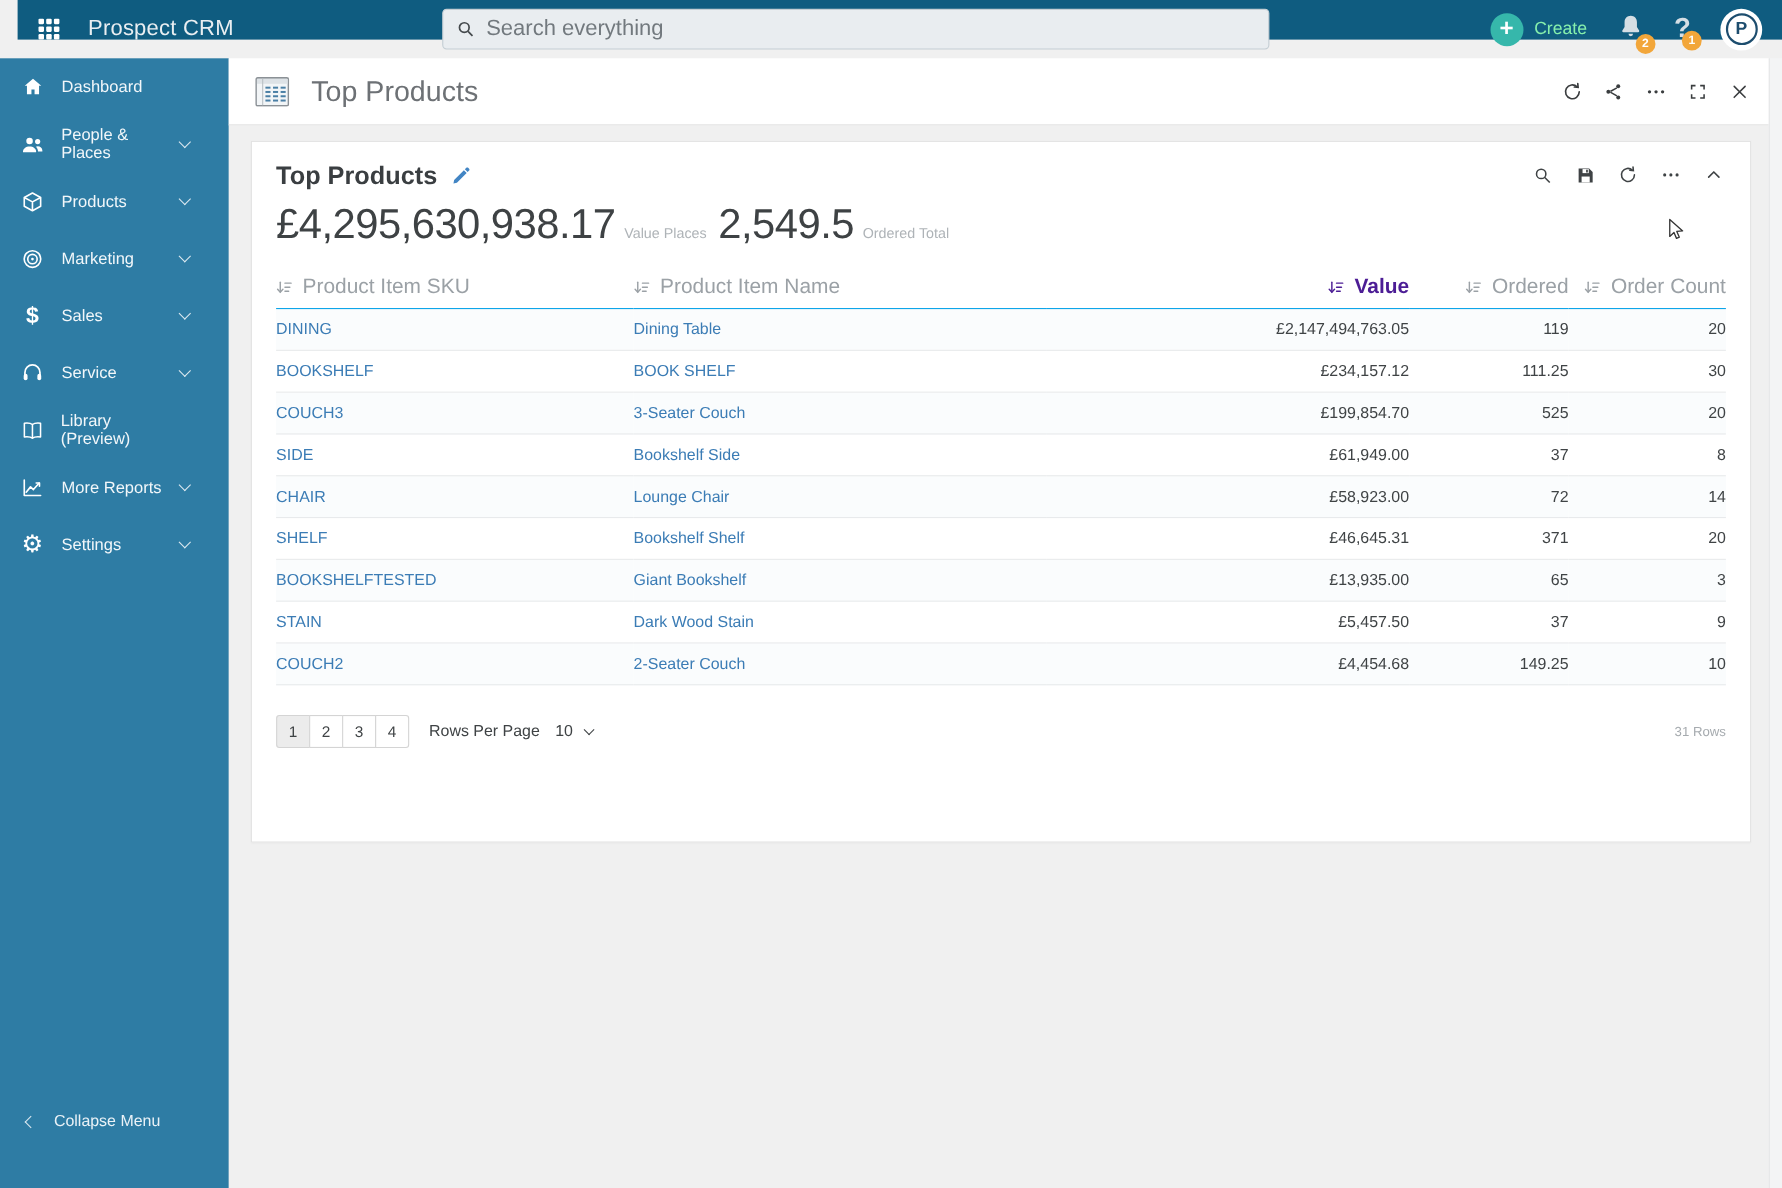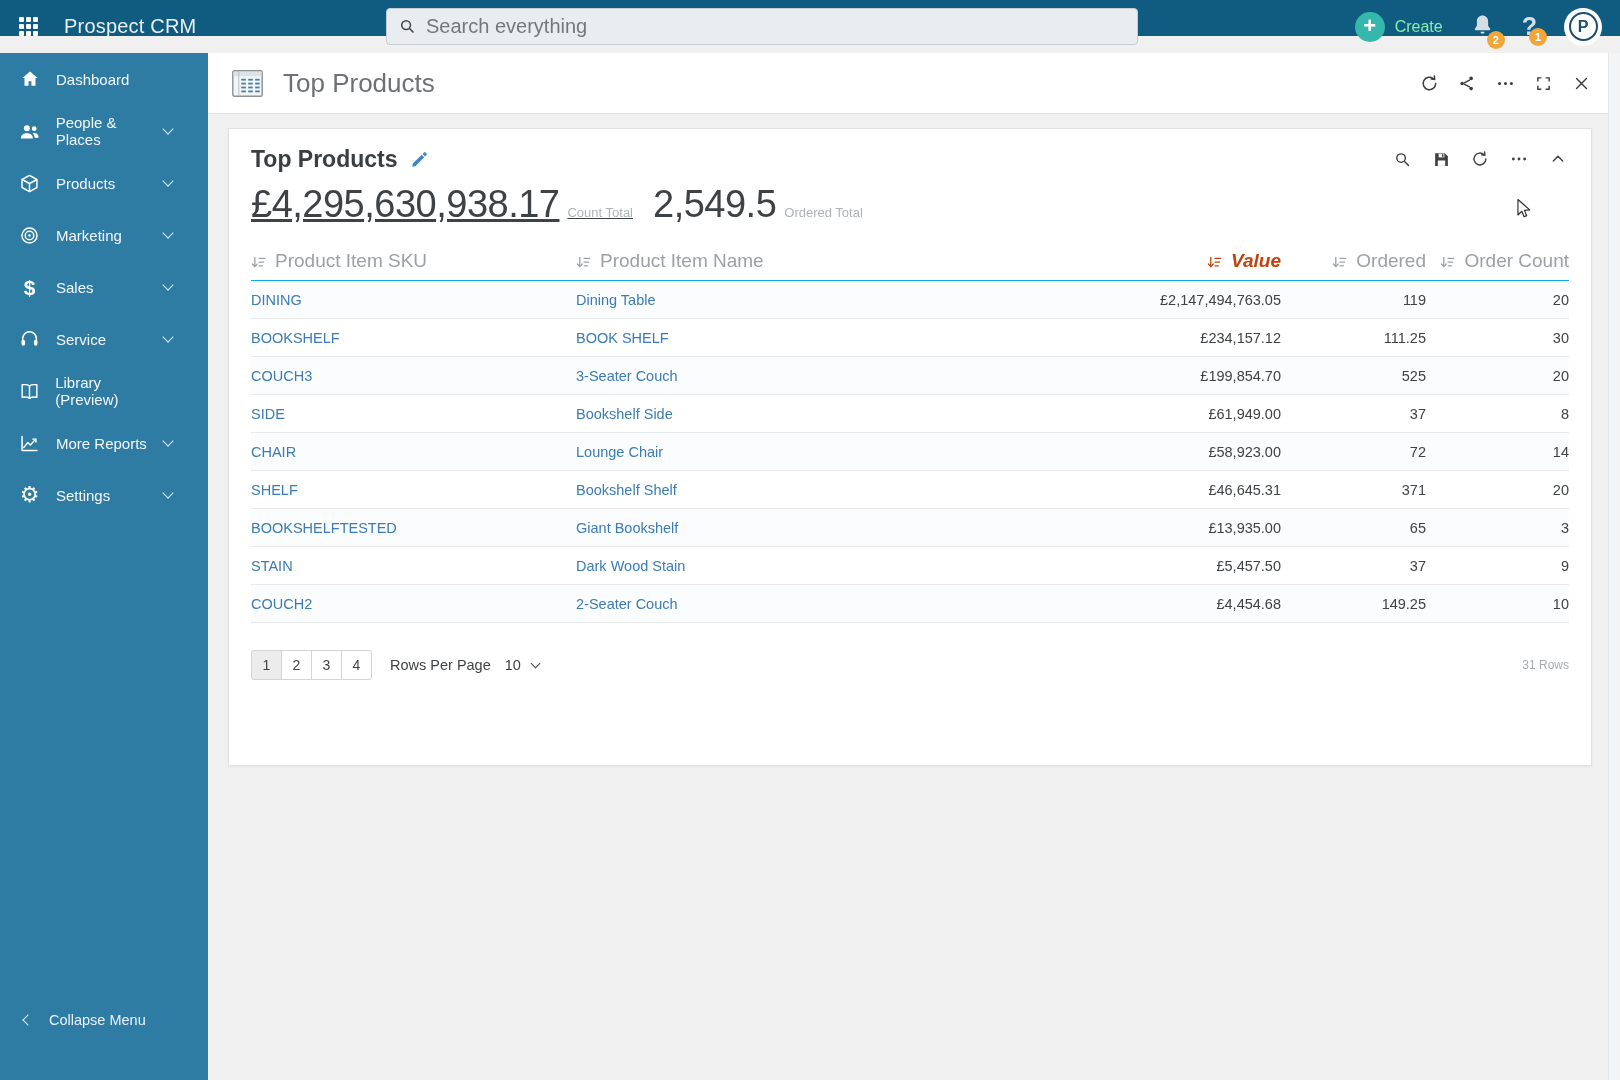--- a/index.html
+++ b/index.html
@@ -1,20 +1,20 @@
 <!DOCTYPE html>
 <html><head>
 <meta charset="utf-8">
 <style>
   * { margin:0; padding:0; box-sizing:border-box; }
   html,body { width:1620px; height:1080px; overflow:hidden; }
   body { font-family:"Liberation Sans","DejaVu Sans",sans-serif; background:#f0f0f0; position:relative; color:#3f4345; }
 
   
-  .topbar { position:absolute; top:0; left:0; right:0; height:36px; background:#0f5c80; z-index:10; }
+  .topbar { position:absolute; top:0; left:16px; right:0; height:36px; background:#0f5c80; z-index:10; }
   .topbar-left { position:absolute; left:16px; top:0; height:53px; display:flex; align-items:center; }
   .app-name { color:#e9eef1; font-size:20px; margin-left:24px; letter-spacing:.2px; }
   .searchbar { position:absolute; left:386px; top:8px; width:752px; height:37px; background:#e9edf0; border:1px solid #c4ced4; border-radius:4px; display:flex; align-items:center; padding:0 12px; }
   .searchbar svg { flex:0 0 auto; }
   .searchbar input { flex:1; border:none; outline:none; background:transparent; font-size:20px; color:#44494c; margin-left:10px; font-family:inherit; }
   .searchbar input::placeholder { color:#72797e; }
   .topbar-right { position:absolute; right:18px; top:0; height:53px; display:flex; align-items:center; gap:27px; }
   .create-btn { display:flex; align-items:center; gap:10px; cursor:pointer; }
   .plus-circle { width:30px; height:30px; border-radius:50%; background:#36b7ab; color:#fff; display:flex; align-items:center; justify-content:center; font-size:22px; font-weight:700; line-height:0; padding-bottom:2px; }
   .create-label { color:#86efac; font-size:16px; }
@@ -42,27 +42,27 @@
   .icon-btn { width:22px; height:22px; display:flex; align-items:center; justify-content:center; cursor:pointer; }
 
   .card { margin:14px 16px 0 20px; background:#fff; border:1px solid #e2e2e2; box-shadow:0 1px 2px rgba(0,0,0,.05); height:638px; padding:0 22px; position:relative; }
   .card-head { display:flex; align-items:center; padding-top:14px; height:46px; }
   .card-title { font-size:23px; color:#3a3e41; }
   .pencil-btn { margin-left:12px; cursor:pointer; display:flex; }
   .card-tools { margin-left:auto; display:flex; align-items:center; gap:17px; color:#3f4345; }
 
   .totals { display:flex; align-items:baseline; margin-top:8px; height:46px; }
   .total-block { display:flex; align-items:baseline; }
-  .total-block.first { width:402px;text-decoration:underline; }
+  .total-block.first { width:402px; }
   .total-value { font-size:38px; color:#3e4244; letter-spacing:-.5px; }
   .total-label { font-size:13px; color:#aeb3b7; margin-left:8px; }
 
   table.report { width:100%; border-collapse:collapse; table-layout:fixed; margin-top:12px; }
   th { font-size:19px; color:#9ba1a6; font-weight:400; text-align:left; padding:9px 0 8px; border-bottom:1px solid #0ea5e9; cursor:pointer; white-space:nowrap; }
-  th.sorted { color:#c2410c; font-weight:700;font-style:italic; }
+  th.sorted { color:#4c1d95; font-weight:700; }
   th .sort-ic { margin-right:9px; vertical-align:-2px; }
   th:nth-child(n+3), td:nth-child(n+3) { text-align:right; }
   td { font-size:14.5px; height:38px; border-bottom:1px solid #e8eaec; color:#3f4345; padding:0; }
   tbody tr:nth-child(odd) { background:#fafcfd; }
   td .cell-link { color:#3b7cb5; cursor:pointer; }
 
   .pagination { display:flex; align-items:center; margin-top:27px; }
   .page-btns { display:flex; border-radius:3px; }
   .page-btn { width:31px; height:30px; border:1px solid #d4d4d4; background:#fff; display:flex; align-items:center; justify-content:center; font-size:14px; color:#3f4345; margin-left:-1px; cursor:pointer; }
   .page-btn:first-of-type { margin-left:0; border-radius:3px 0 0 3px; }
@@ -334,21 +334,21 @@
             <svg width="16" height="16" viewBox="0 0 24 24" fill="none" stroke="currentColor" stroke-width="2.2" stroke-linecap="round" stroke-linejoin="round">
               <path d="M5 15l7-7 7 7"></path>
             </svg>
           </span>
       </div>
     </div>
 
     <div class="totals">
       <div class="total-block first">
         <span class="total-value">£4,295,630,938.17</span>
-        <span class="total-label">Count Total</span>
+        <span class="total-label">Value Places</span>
       </div>
       <div class="total-block">
         <span class="total-value">2,549.5</span>
         <span class="total-label">Ordered Total</span>
       </div>
     </div>
 
     <table class="report">
       <colgroup>
           <col style="width:325px">

